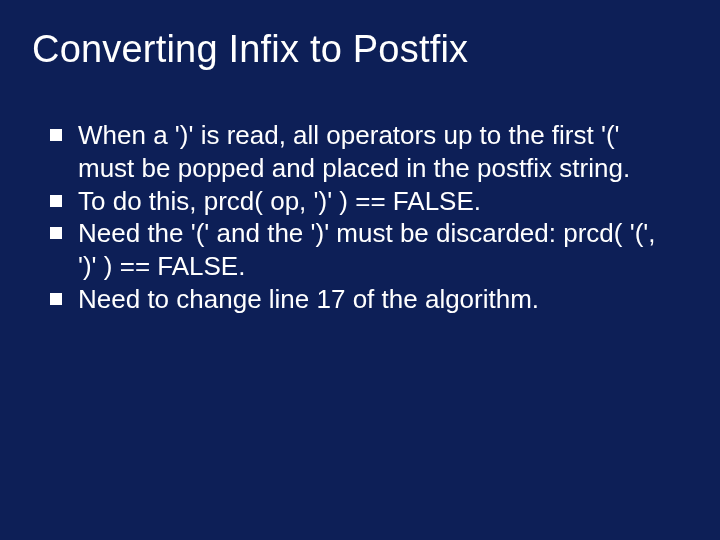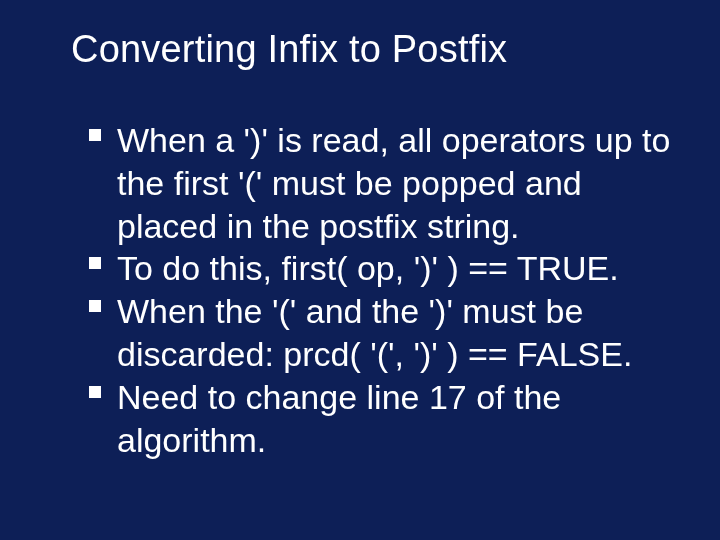--- a/index.html
+++ b/index.html
@@ -11,33 +11,33 @@
   }
   body {
     background: #0d1f57;
     font-family: Arial, Helvetica, sans-serif;
     color: #ffffff;
   }
   .slide {
     box-sizing: border-box;
     width: 716px;
     height: 540px;
-    padding: 28px 42px 0 71px;
+    padding: 28px 42px 0 32px;
   }
   .title {
     font-size: 38px;
     font-weight: 400;
     margin: 0 0 48px 0;
     letter-spacing: 0.2px;
   }
   .bullets {
     list-style: none;
     padding: 0 0 0 18px;
     margin: 0;
-    font-size: 34px;
+    font-size: 26px;
     line-height: 1.26;
   }
   .bullets li {
     position: relative;
     padding-left: 28px;
     margin-bottom: 0;
   }
   .bullets li::before {
     content: "";
     position: absolute;
@@ -49,17 +49,17 @@
   }
 </style>
 </head>
 <body>
 
 <div class="slide">
   <h1 class="title">Converting Infix to Postfix</h1>
 
   <ul class="bullets">
     <li>When a ')' is read, all operators up to the first '(' must be popped and placed in the postfix string.</li>
-    <li>To do this, first( op, ')' ) == TRUE.</li>
-    <li>When the '(' and the ')' must be discarded: prcd( '(', ')' ) == FALSE.</li>
+    <li>To do this, prcd( op, ')' ) == FALSE.</li>
+    <li>Need the '(' and the ')' must be discarded: prcd( '(', ')' ) == FALSE.</li>
     <li>Need to change line 17 of the algorithm.</li>
   </ul>
 </div>
 
 </body></html>

